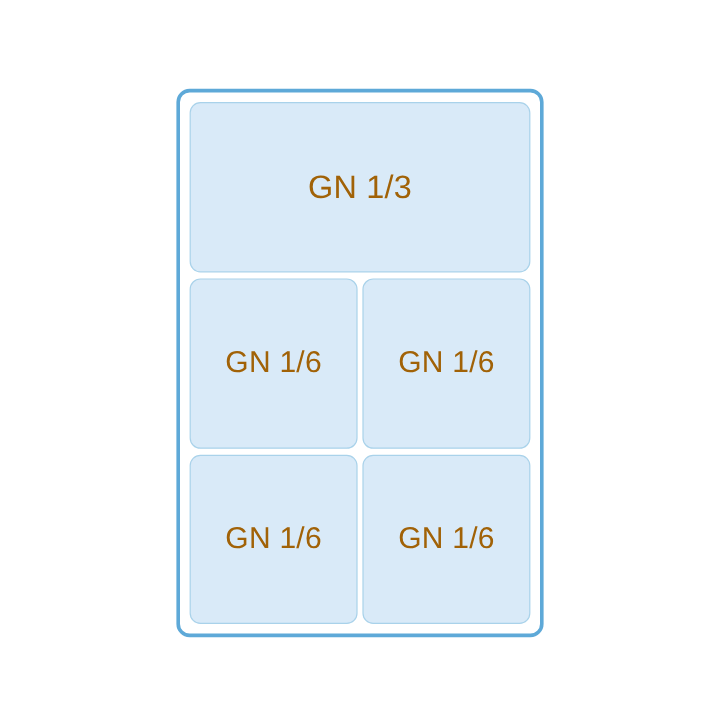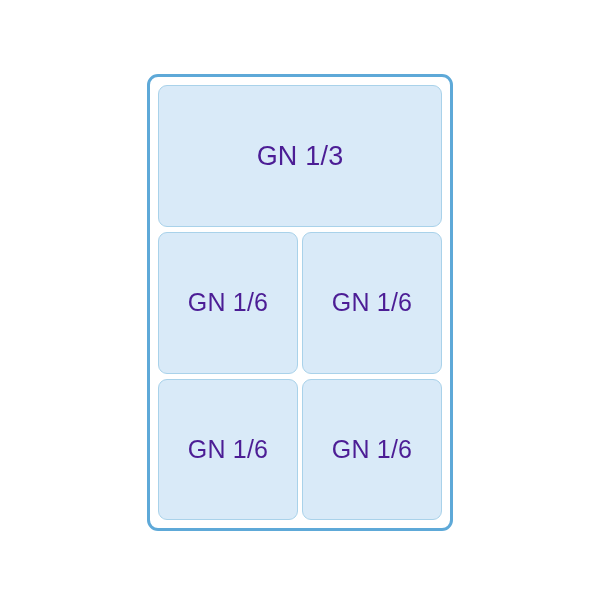--- a/index.html
+++ b/index.html
@@ -45,21 +45,21 @@
     background: #d9eaf8;
     border: 1.6px solid #a9d2ea;
     border-radius: 9px;
     display: flex;
     align-items: center;
     justify-content: center;
     position: relative;
   }
 
   .pan-label {
-    color: #4c1d95;
+    color: #a16207;
     font-family: "Liberation Sans", sans-serif;
     font-size: 27px;
     font-weight: 400;
     letter-spacing: 0.2px;
     line-height: 1;
     white-space: nowrap;
     user-select: none;
   }
 
   

